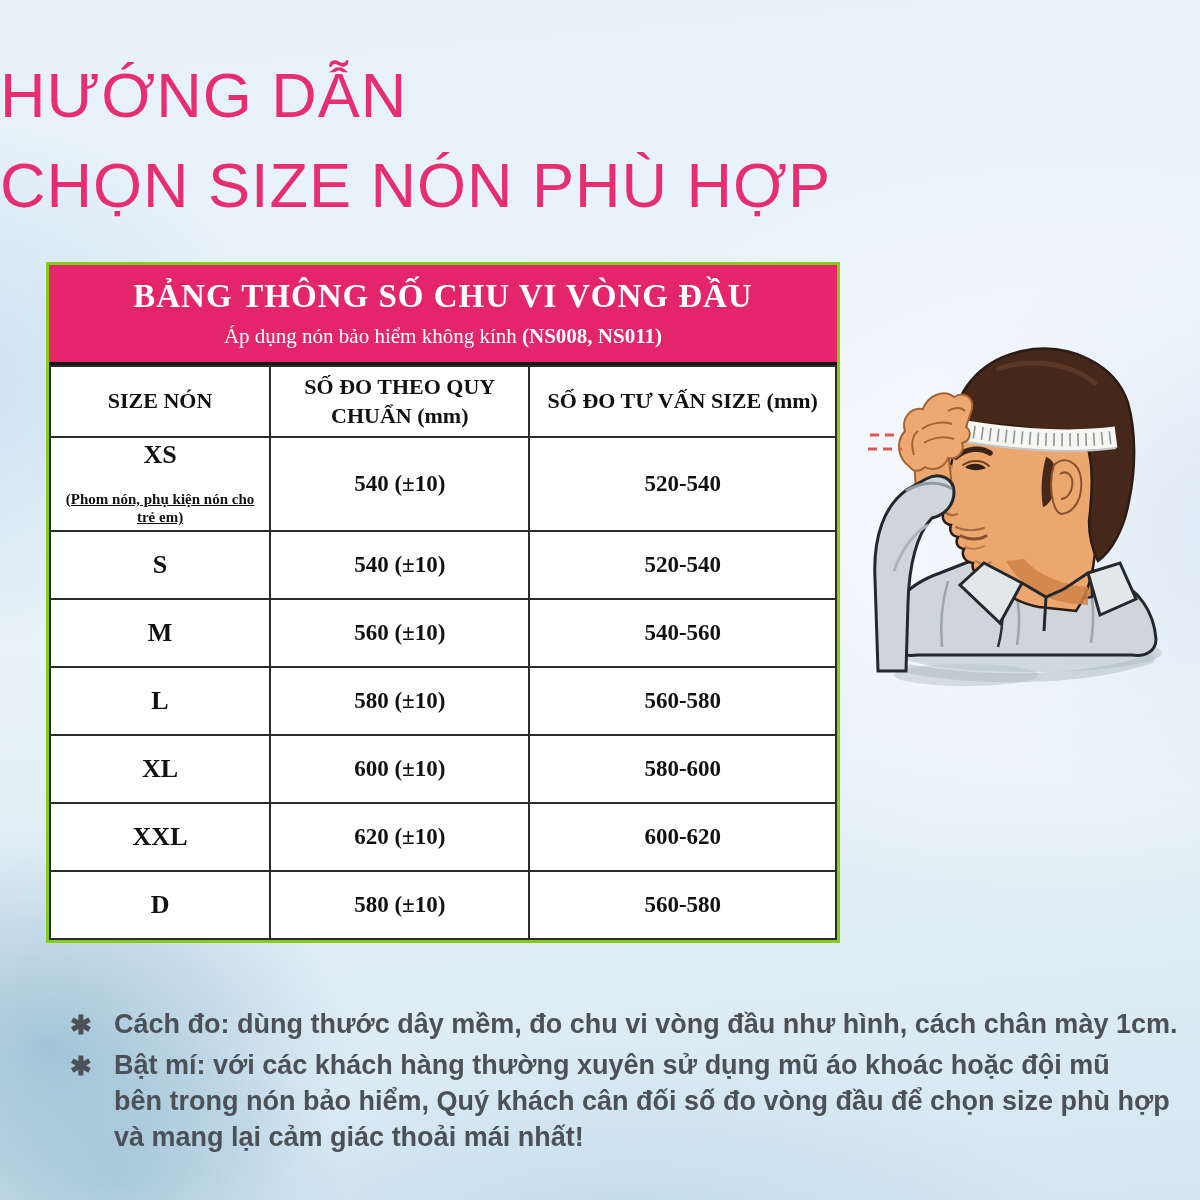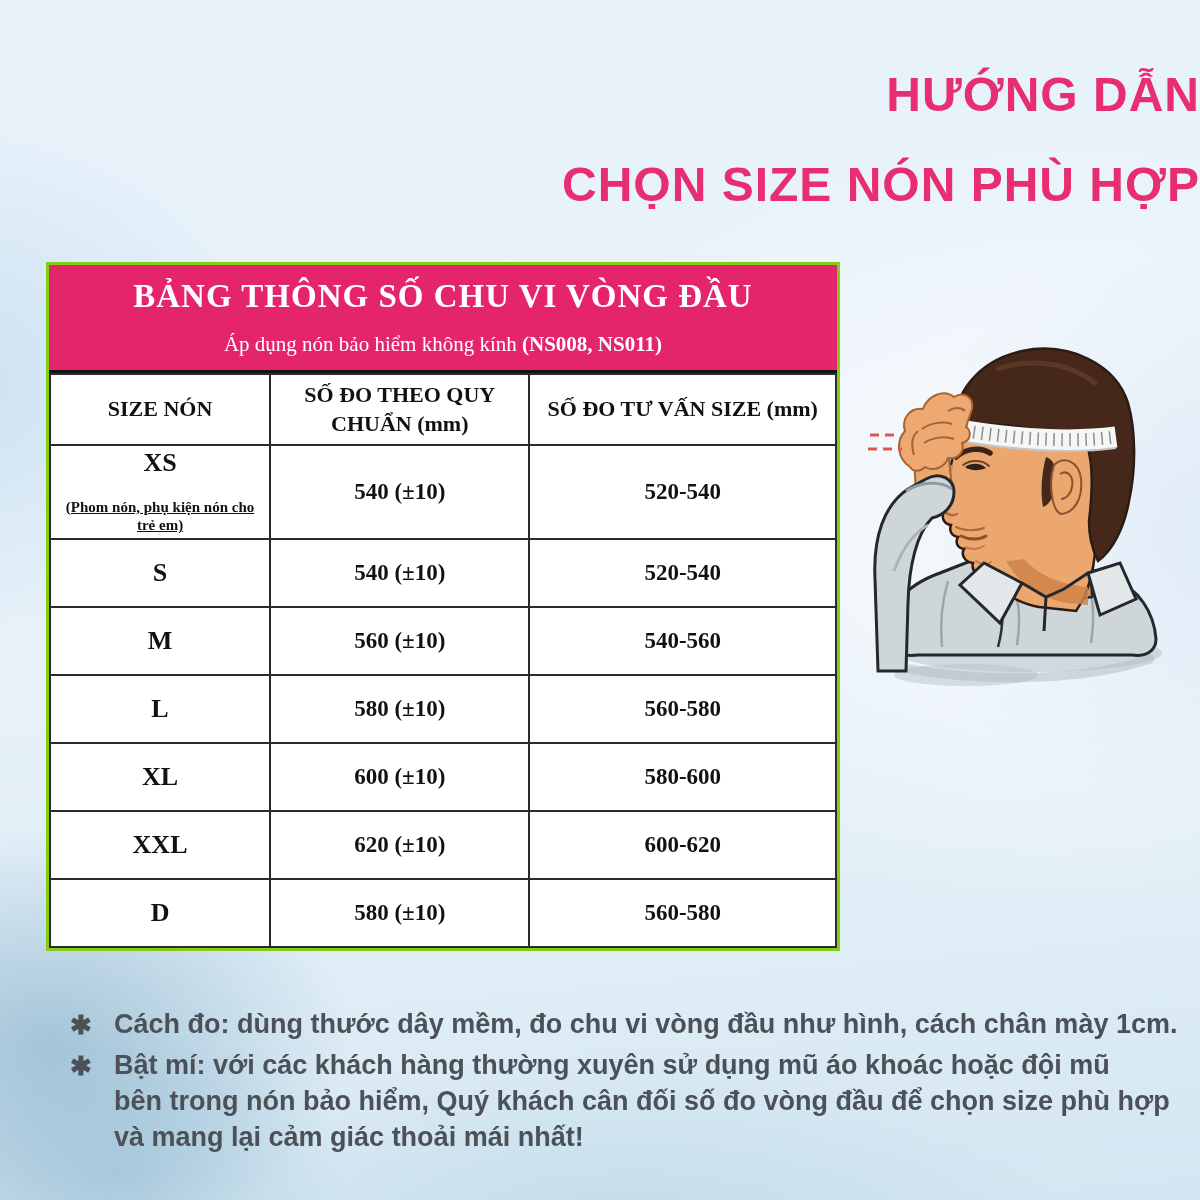--- a/index.html
+++ b/index.html
@@ -9,36 +9,36 @@
     background:
       radial-gradient(420px 300px at 4% 87%, rgba(128,172,198,.62), rgba(128,172,198,0) 72%),
       radial-gradient(300px 200px at 10% 98%, rgba(148,188,210,.55), rgba(148,188,210,0) 75%),
       radial-gradient(520px 380px at -6% 32%, rgba(170,206,230,.5), rgba(170,206,230,0) 70%),
       radial-gradient(620px 280px at 52% 104%, rgba(165,203,224,.42), rgba(165,203,224,0) 72%),
       radial-gradient(500px 420px at 103% 44%, rgba(210,227,245,.65), rgba(210,227,245,0) 70%),
       radial-gradient(700px 520px at 88% 44%, rgba(249,251,253,.95), rgba(249,251,253,0) 78%),
       linear-gradient(175deg,#E6F1FA 0%,#EAF3FA 40%,#DFEDF6 78%,#D3E6F1 100%);
   }
   .page-title{
-    position:absolute;top:50px;left:0;width:100%;text-align:right;
-    color:#E62E70;font-weight:bold;font-size:48px;line-height:90px;letter-spacing:1px;
+    position:absolute;top:50px;left:0;width:100%;text-align:left;
+    color:#E62E70;font-weight:normal;font-size:63px;line-height:90px;letter-spacing:1px;
   }
   .title-line{display:block;}
 
   
   .size-table{
     position:absolute;left:46px;top:262px;width:794px;
     background:#ffffff;border:3px solid #84cc16;box-sizing:border-box;
   }
   .table-head{
     background:#E4256B;color:#fff;text-align:center;
     padding:11px 8px 13px;border-bottom:3px solid #141414;
   }
   .table-head-title{font-family:"Liberation Serif",serif;font-weight:bold;font-size:33px;line-height:40px;letter-spacing:1px;}
-  .table-head-sub{font-family:"Liberation Serif",serif;font-size:21px;line-height:26px;margin-top:15px;}
+  .table-head-sub{font-family:"Liberation Serif",serif;font-size:21px;line-height:26px;margin-top:7px;}
   .table-head-sub b{font-weight:bold;}
   table.size-chart{width:100%;border-collapse:collapse;}
   .size-chart th,.size-chart td{
     border:2px solid #2b2b2b;text-align:center;vertical-align:middle;
     font-family:"Liberation Serif",serif;color:#111;padding:2px 10px;
   }
   .size-chart thead tr{height:71px;}
   .size-chart th{font-weight:bold;font-size:22px;line-height:1.3;}
   .size-chart tbody tr{height:68px;}
   .size-chart tbody tr.row-xs{height:94px;}

